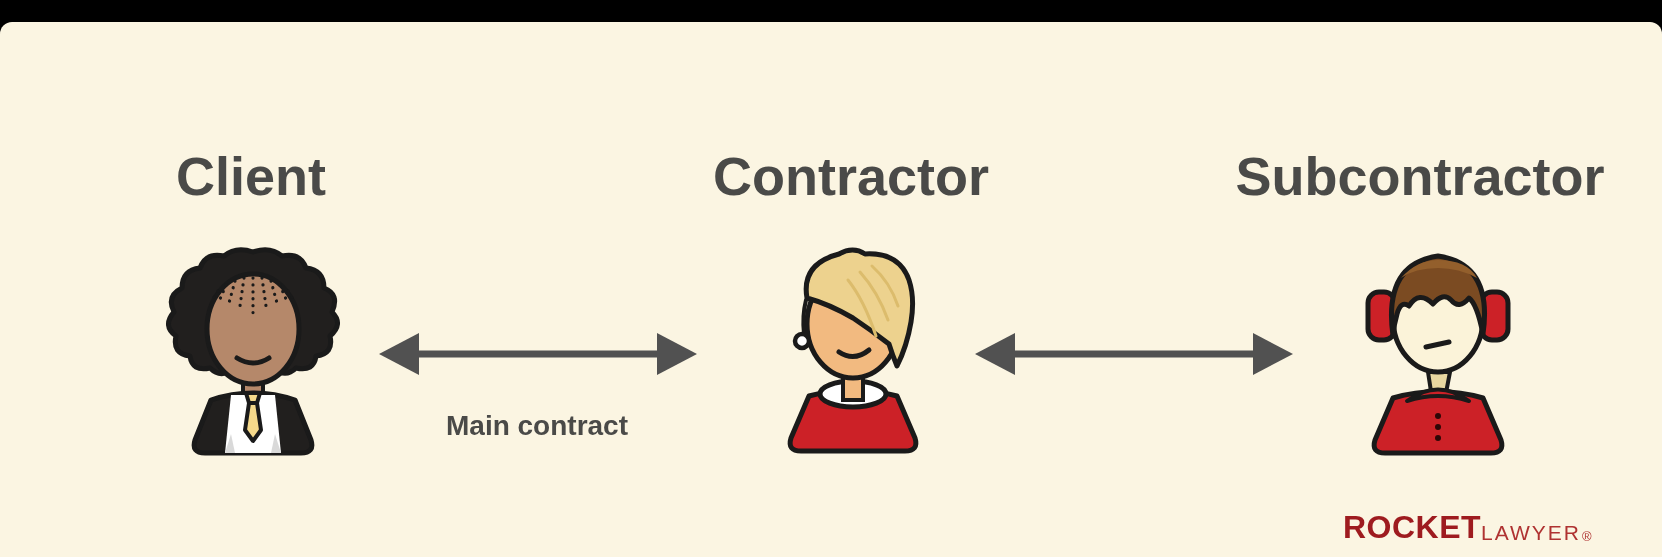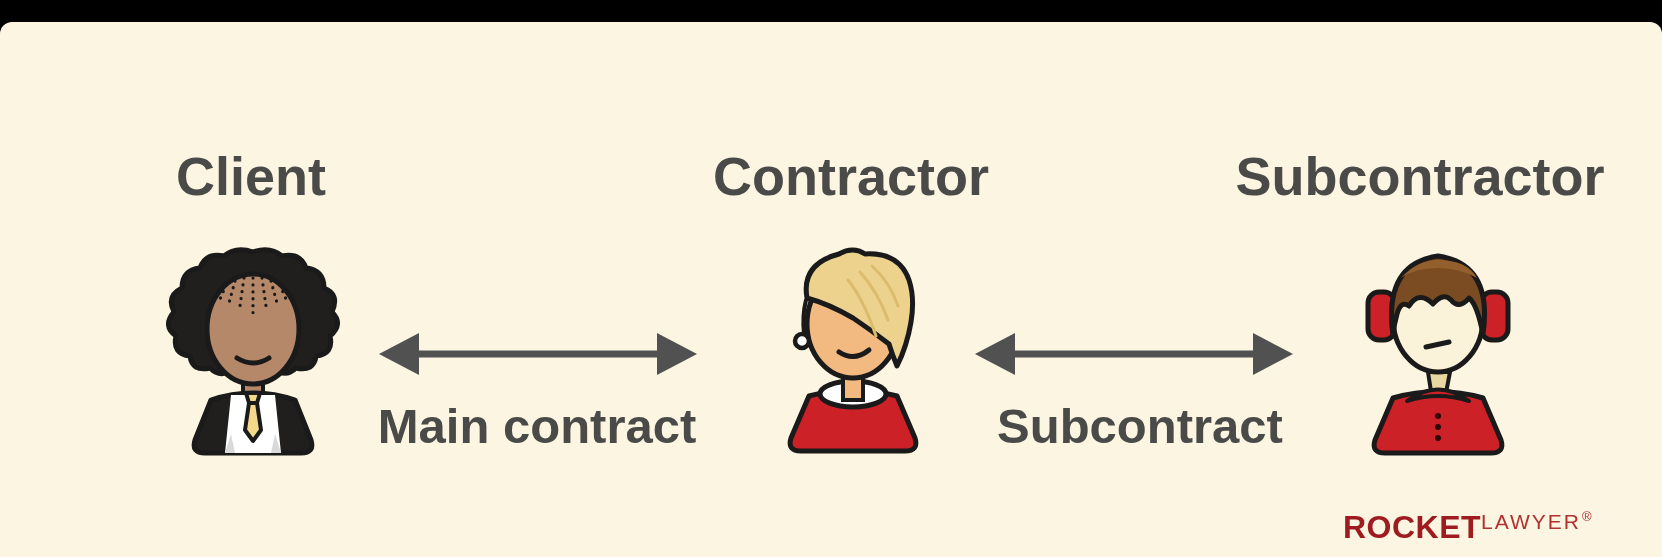--- a/index.html
+++ b/index.html
@@ -1,22 +1,22 @@
 <!DOCTYPE html>
 <html><head>
 <meta charset="utf-8">
 <style>
   html,body{margin:0;padding:0;background:#000;}
   body{width:1662px;height:557px;overflow:hidden;font-family:"Liberation Sans","DejaVu Sans",sans-serif;}
   .card{position:relative;width:1662px;height:557px;background:#FBF5E2;border-radius:12px;overflow:hidden;margin-top:22px;}
   .node-title{position:absolute;top:126px;transform:translateX(-50%);font-size:54px;line-height:56px;font-weight:700;color:#4A4A48;white-space:nowrap;}
   .avatar{position:absolute;top:222px;width:210px;height:215px;}
   .arrow{position:absolute;top:302px;width:322px;height:60px;}
-  .edge-label{position:absolute;top:382px;transform:translateX(-50%);font-size:49px;line-height:44px;font-weight:700;color:#4A4A48;white-space:nowrap;}
-  .logo{position:absolute;left:1343px;top:489px;display:flex;align-items:flex-start;line-height:1;}
+  .edge-label{position:absolute;top:382px;transform:translateX(-50%);font-size:28px;line-height:44px;font-weight:700;color:#4A4A48;white-space:nowrap;}
+  .logo{position:absolute;left:1343px;top:489px;display:flex;align-items:flex-end;line-height:1;}
   .logo .rocket{font-size:32px;font-weight:700;letter-spacing:.5px;color:#9E1B1F;}
   .logo .lawyer{font-size:21px;font-weight:400;letter-spacing:2px;color:#AF3231;}
   .logo .reg{font-size:13px;color:#AF3231;margin-top:-1px;margin-left:1px;}
 </style>
 </head>
 <body>
 
 <div class="card">
 
   <div class="node-title" style="left:251px">Client</div>
@@ -93,21 +93,20 @@
     <circle cx="105" cy="183" r="3" fill="#2E0707"></circle>
     <circle cx="105" cy="194" r="3" fill="#2E0707"></circle>
     <ellipse cx="105" cy="74" rx="45" ry="54" fill="#FBF3D9" stroke="#1A1A1A" stroke-width="5"></ellipse>
     <path d="M60,92 Q50,20 105,12 Q160,20 150,90 Q144,60 136,54 Q126,66 118,56 Q110,48 100,60
              Q86,46 76,62 Q68,56 64,70 Q61,80 60,92 Z" fill="#7B4B22" stroke="#1A1A1A" stroke-width="5" stroke-linejoin="round"></path>
     <path d="M68,34 Q84,16 105,16 Q134,16 144,34 Q126,24 105,24 Q82,24 68,34 Z" fill="#935F2C"></path>
     <path d="M93,103 L116,98" fill="none" stroke="#1A1A1A" stroke-width="5" stroke-linecap="round"></path>
   </svg>
 
   <div class="edge-label" style="left:537px">Main contract</div>
-  <div class="edge-label" style="left:1140px">Subcontract</div>
 
   <div class="logo">
     <span class="rocket">ROCKET</span>
     <span class="lawyer">LAWYER</span>
     <span class="reg">®</span>
   </div>
 
 </div>
 
 </body></html>

